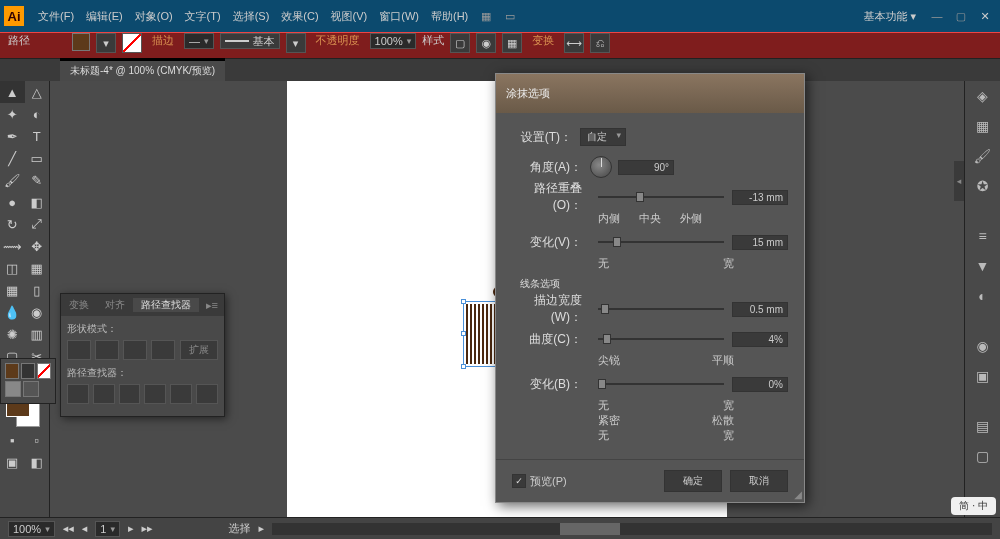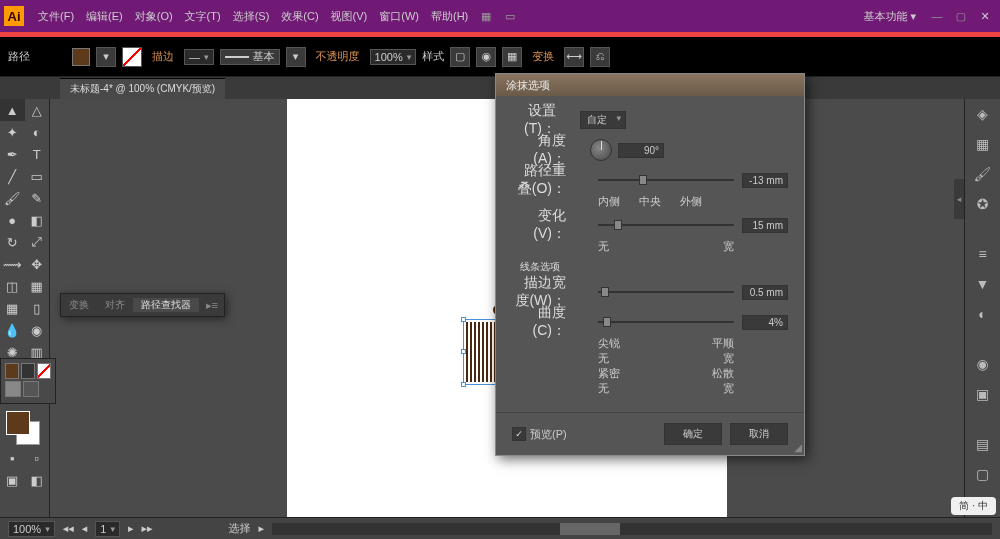--- a/index.html
+++ b/index.html
@@ -1,36 +1,36 @@
 <!DOCTYPE html>
 <html><head>
 <meta charset="utf-8">
 <style>
 *{margin:0;padding:0;box-sizing:border-box;font-family:"Microsoft YaHei",Arial,sans-serif;font-size:11px;color:#ccc;user-select:none}
 body{background:#333;width:1000px;height:539px;overflow:hidden;position:relative}
-.menubar{height:26px;background:#701a75;display:flex;align-items:center;padding:16px 4px;border-bottom:5px solid #ef4444}
+.menubar{height:26px;background:#0c4a6e;display:flex;align-items:center;padding:16px 4px;border-bottom:1px solid #ef4444}
 .ai-logo{width:20px;height:20px;background:#ff9a00;color:#330000;font-weight:bold;font-size:13px;display:flex;align-items:center;justify-content:center;margin-right:8px}
 .menubar .menu-item{padding:0 6px;cursor:pointer}
 .menubar .icon-btn{width:20px;height:20px;margin:0 2px;display:flex;align-items:center;justify-content:center;color:#999}
 .menubar .spacer{flex:1}
 .winctl{width:22px;height:20px;display:flex;align-items:center;justify-content:center;color:#999;margin-left:2px}
 .winctl.close{color:#ccc}
 .ws-label{padding:0 8px;color:#ccc}
-.controlbar{height:40px;background:#000000;border-bottom:1px solid #222;display:flex;align-items:center;padding:0 8px;gap:6px}
+.controlbar{height:26px;background:#7f1d1d;border-bottom:1px solid #222;display:flex;align-items:flex-start;padding:0 8px;gap:6px}
 .controlbar .label{color:#ccc}
 .swatch{width:18px;height:18px;border:1px solid #777}
 .swatch.brown{background:#5d3a1a}
 .mini-btn{width:20px;height:20px;display:flex;align-items:center;justify-content:center;background:#3a3a3a;border:1px solid #555}
 .txt-link{color:#d89050;padding:0 4px}
 .stroke-sample{width:60px;height:16px;background:#3a3a3a;border:1px solid #555;display:flex;align-items:center;padding:0 4px}
 .stroke-sample .line{flex:1;height:2px;background:#ccc}
 .dd{background:#2a2a2a;border:1px solid #555;padding:1px 4px;display:flex;align-items:center;gap:4px}
 .dd::after{content:"▾";color:#999;font-size:9px}
 .tabbar{height:22px;background:#3a3a3a;display:flex;align-items:flex-end;padding-left:60px}
-.tab{background:#494949;padding:3px 10px;font-size:10px;color:#ddd;border-top:1px solid #000000}
+.tab{background:#494949;padding:3px 10px;font-size:10px;color:#ddd;border-top:3px solid #000000}
 .main{position:relative;height:465px;display:flex}
 .toolbox{width:50px;background:#494949;border-right:1px solid #222;display:flex;flex-direction:column}
 .toolrow{display:flex;height:22px}
 .tool{flex:1;display:flex;align-items:center;justify-content:center;color:#ccc;font-size:13px}
 .tool.sel{background:#333}
 .tool-swatches{padding:4px;position:relative;height:40px}
 .fg-sw{position:absolute;width:24px;height:24px;background:#5d3a1a;border:1px solid #fff;left:6px;top:4px}
 .bg-sw{position:absolute;width:24px;height:24px;background:#fff;border:1px solid #999;left:16px;top:14px}
 .canvas-area{flex:1;background:#4b4b4b;display:flex;justify-content:center;align-items:flex-start;overflow:hidden;position:relative}
 .artboard{background:#fff;width:440px;height:440px;position:relative;margin-top:0}
@@ -54,30 +54,30 @@
 .pf-label{font-size:10px;color:#bbb;margin-bottom:4px}
 .pf-row{display:flex;gap:4px;margin-bottom:6px}
 .pf-btn{width:24px;height:20px;background:#3a3a3a;border:1px solid #555}
 .pf-expand{margin-left:auto;padding:2px 8px;background:#3a3a3a;border:1px solid #555;font-size:10px;color:#888}
 
 .color-panel{position:absolute;left:0;top:358px;width:56px;background:#494949;padding:4px;border:1px solid #222}
 .cp-row{display:flex;gap:2px;margin-bottom:2px}
 .cp-sw{width:16px;height:16px;border:1px solid #777}
 
 .dialog{position:absolute;left:495px;top:73px;width:310px;background:#555;border:1px solid #888;box-shadow:3px 3px 12px rgba(0,0,0,.6)}
-.dlg-title{height:22px;background:linear-gradient(#8a7560,#6a5a48);padding:0 10px;display:flex;align-items:center;color:#eee;font-size:11px}
+.dlg-title{height:39px;background:linear-gradient(#8a7560,#6a5a48);padding:0 10px;display:flex;align-items:center;color:#eee;font-size:11px}
 .dlg-body{padding:14px 16px 10px}
 .dlg-row{display:flex;align-items:center;margin-bottom:10px;height:20px}
-.dlg-lbl{width:78px;text-align:right;padding-right:24px;font-size:14px;color:#ddd}
+.dlg-lbl{width:78px;text-align:right;padding-right:8px;font-size:12px;color:#ddd}
 .dlg-lbl.short{width:68px}
 .dlg-select{background:#3a3a3a;border:1px solid #333;padding:1px 18px 1px 6px;position:relative;font-size:10px}
 .dlg-select::after{content:"▾";position:absolute;right:4px;color:#999;font-size:9px}
 .dlg-dial{width:22px;height:22px;border-radius:50%;background:radial-gradient(circle at 40% 40%,#888,#444);border:1px solid #333;margin-right:6px;position:relative}
 .dlg-dial::after{content:"";position:absolute;width:1px;height:9px;background:#ddd;left:50%;top:1px}
-.dlg-input{background:#3a3a3a;border:1px solid #333;padding:1px 4px;width:46px;text-align:right;font-size:10px}
+.dlg-input{background:#3a3a3a;border:1px solid #333;padding:1px 4px;width:56px;text-align:right;font-size:10px}
 .dlg-input.hl{border:1px solid #d89050}
 .slider{flex:1;height:14px;position:relative;margin:0 8px}
 .slider .track{position:absolute;top:6px;left:0;right:0;height:2px;background:#333}
 .slider .thumb{position:absolute;top:2px;width:8px;height:10px;background:#888;border:1px solid #333}
 .slider-labels{display:flex;justify-content:space-between;font-size:9px;color:#999;margin:-6px 86px 6px 86px}
 .slider-labels.two{margin:-6px 54px 6px 86px}
 .section-head{font-size:10px;color:#ddd;margin:4px 0 8px 8px}
 .dlg-footer{display:flex;align-items:center;padding:10px 16px;border-top:1px solid #444;gap:8px}
 .chk{display:flex;align-items:center;gap:4px;font-size:10px}
 .chk::before{content:"✓";width:12px;height:12px;border:1px solid #333;background:#3a3a3a;display:flex;align-items:center;justify-content:center;font-size:9px;color:#ddd}
@@ -257,20 +257,39 @@
   <div class="rp-collapse">◂</div>
 </div>
 
 <div class="pathfinder">
   <div class="pf-tabs">
     <div class="pf-tab">变换</div>
     <div class="pf-tab">对齐</div>
     <div class="pf-tab active">路径查找器</div>
     <div class="pf-close">▸≡</div>
   </div>
+  <div class="pf-body">
+    <div class="pf-label">形状模式：</div>
+    <div class="pf-row">
+      <div class="pf-btn"></div>
+      <div class="pf-btn"></div>
+      <div class="pf-btn"></div>
+      <div class="pf-btn"></div>
+      <div class="pf-expand">扩展</div>
+    </div>
+    <div class="pf-label">路径查找器：</div>
+    <div class="pf-row">
+      <div class="pf-btn"></div>
+      <div class="pf-btn"></div>
+      <div class="pf-btn"></div>
+      <div class="pf-btn"></div>
+      <div class="pf-btn"></div>
+      <div class="pf-btn"></div>
+    </div>
+  </div>
 </div>
 
 <div class="color-panel">
   <div class="cp-row">
     <div class="cp-sw" style="background:#5d3a1a"></div>
     <div class="cp-sw" style="background:#333"></div>
     <div class="cp-sw" style="background:linear-gradient(135deg,transparent 45%,red 45%,red 55%,transparent 55%),#fff"></div>
   </div>
   <div class="cp-row">
     <div class="cp-sw" style="background:#888"></div>
@@ -330,20 +349,28 @@
       <div class="slider">
           <div class="track"></div>
           <div class="thumb" style="left:4%"></div>
         </div>
       <input class="dlg-input" value="4%" style="">
     </div>
     <div class="slider-labels two">
         <span>尖锐</span>
         <span>平顺</span>
       </div>
+    <div class="dlg-row">
+      <div class="dlg-lbl">变化(B)：</div>
+      <div class="slider">
+          <div class="track"></div>
+          <div class="thumb" style="left:0%"></div>
+        </div>
+      <input class="dlg-input" value="0%" style="">
+    </div>
     <div class="slider-labels two">
         <span>无</span>
         <span>宽</span>
       </div>
     <div class="slider-labels two">
         <span>紧密</span>
         <span>松散</span>
       </div>
     <div class="slider-labels two">
         <span>无</span>

